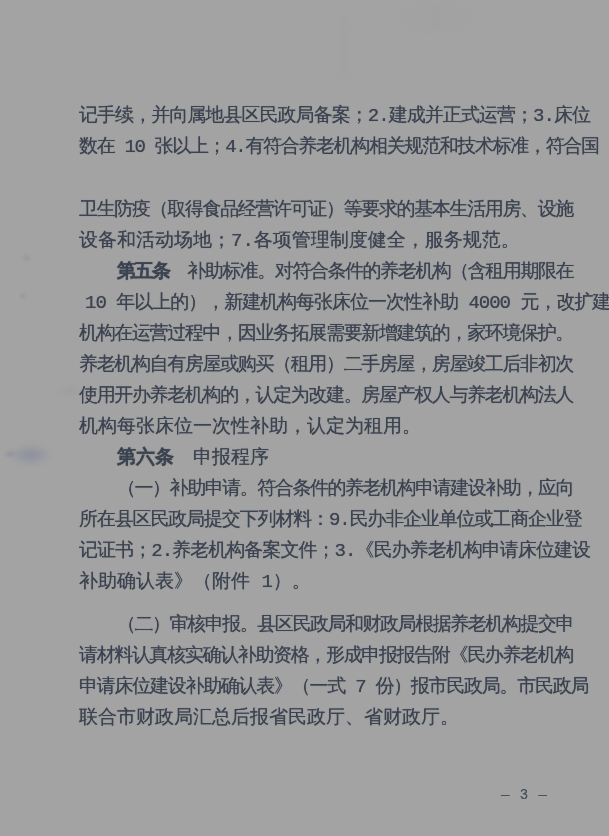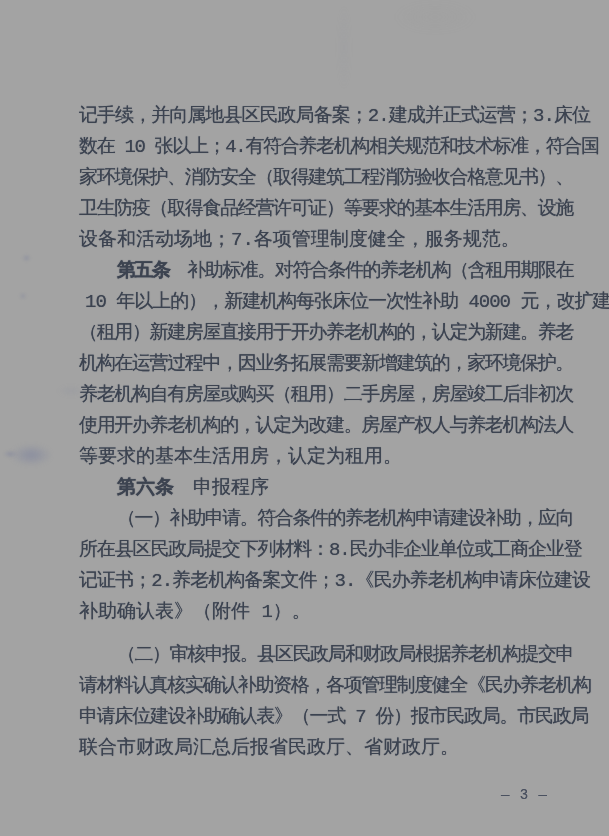--- a/index.html
+++ b/index.html
@@ -75,35 +75,33 @@
   <div class="smudge s2"></div>
   <div class="smudge s3"></div>
   <div class="smudge s4"></div>
   <div class="smudge s5"></div>
   <div class="smudge s6"></div>
   <div class="smudge s7"></div>
 
   <main class="text-block">
       <div class="line fill" style="letter-spacing: -0.95px;"><span class="content">记手续，并向属地县区民政局备案；2.建成并正式运营；3.床位</span></div>
       <div class="line fill" style="letter-spacing: -1.33594px;"><span class="content">数在 10 张以上；4.有符合养老机构相关规范和技术标准，符合国</span></div>
-      <div class="line fill" style="letter-spacing: -1.35714px;"><span class="content">家环境保护、消防安全（取得建筑工程消防验收合格意见书）、</span></div>
-      <div class="line fill" style="letter-spacing: -1.35714px;"><span class="content">卫生防疫（取得食品经营许可证）等要求的基本生活用房、设施</span></div>
+      <div class="line fill" style="letter-spacing: -1.35714px; margin-top: 32px;"><span class="content">卫生防疫（取得食品经营许可证）等要求的基本生活用房、设施</span></div>
       <div class="line"><span class="content">设备和活动场地；7.各项管理制度健全，服务规范。</span></div>
       <div class="line indent fill" style="letter-spacing: -1.46154px;"><span class="content"><span class="bold">第五条</span>　补助标准。对符合条件的养老机构（含租用期限在</span></div>
       <div class="line fill" style="letter-spacing: -1.00758px; margin-left: 6px;"><span class="content">10 年以上的），新建机构每张床位一次性补助 4000 元，改扩建</span></div>
-      <div class="line fill" style="letter-spacing: -1.35714px;"><span class="content">（租用）新建房屋直接用于开办养老机构的，认定为新建。养老</span></div>
       <div class="line fill" style="letter-spacing: -1.35714px;"><span class="content">机构在运营过程中，因业务拓展需要新增建筑的，家环境保护。</span></div>
       <div class="line fill" style="letter-spacing: -1.35714px;"><span class="content">养老机构自有房屋或购买（租用）二手房屋，房屋竣工后非初次</span></div>
       <div class="line fill" style="letter-spacing: -1.35714px;"><span class="content">使用开办养老机构的，认定为改建。房屋产权人与养老机构法人</span></div>
-      <div class="line"><span class="content">等要求的基本生活用房，认定为租用。</span></div>
+      <div class="line"><span class="content">机构每张床位一次性补助，认定为租用。</span></div>
       <div class="line indent"><span class="content"><span class="bold">第六条</span>　申报程序</span></div>
       <div class="line indent fill" style="letter-spacing: -1.46154px;"><span class="content">（一）补助申请。符合条件的养老机构申请建设补助，应向</span></div>
-      <div class="line fill" style="letter-spacing: -1.14655px;"><span class="content">所在县区民政局提交下列材料：8.民办非企业单位或工商企业登</span></div>
+      <div class="line fill" style="letter-spacing: -1.14655px;"><span class="content">所在县区民政局提交下列材料：9.民办非企业单位或工商企业登</span></div>
       <div class="line fill" style="letter-spacing: -0.95px;"><span class="content">记证书；2.养老机构备案文件；3.《民办养老机构申请床位建设</span></div>
       <div class="line"><span class="content">补助确认表》（附件 1）。</span></div>
       <div class="line indent fill" style="letter-spacing: -1.46154px; margin-top: 12px;"><span class="content">（二）审核申报。县区民政局和财政局根据养老机构提交申</span></div>
-      <div class="line fill" style="letter-spacing: -1.35714px;"><span class="content">请材料认真核实确认补助资格，各项管理制度健全《民办养老机构</span></div>
+      <div class="line fill" style="letter-spacing: -1.35714px;"><span class="content">请材料认真核实确认补助资格，形成申报报告附《民办养老机构</span></div>
       <div class="line fill" style="letter-spacing: -1.26667px;"><span class="content">申请床位建设补助确认表》（一式 7 份）报市民政局。市民政局</span></div>
       <div class="line"><span class="content">联合市财政局汇总后报省民政厅、省财政厅。</span></div>
     </main>
 
   <div class="page-number">— 3 —</div>
 </div>
 
 </body></html>

